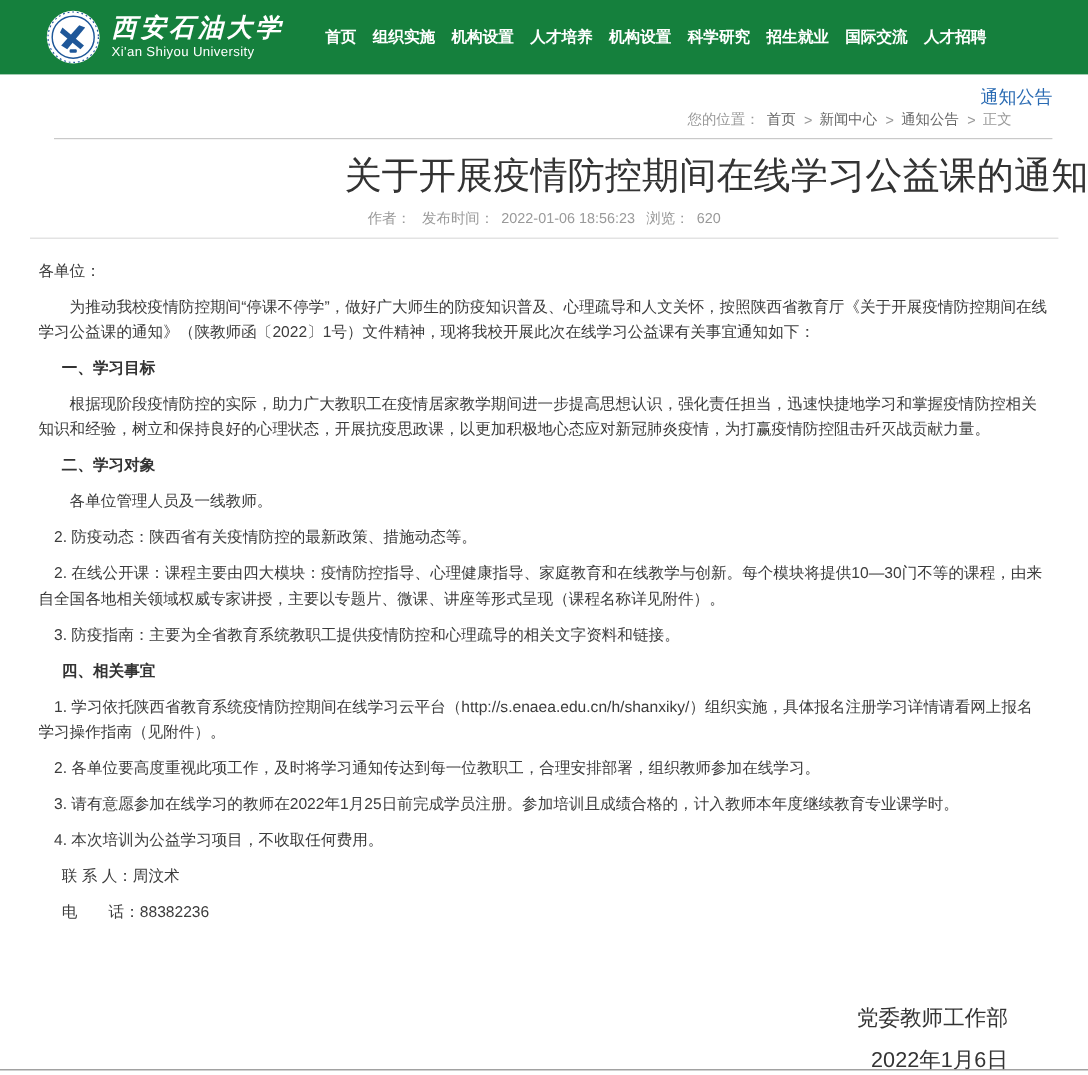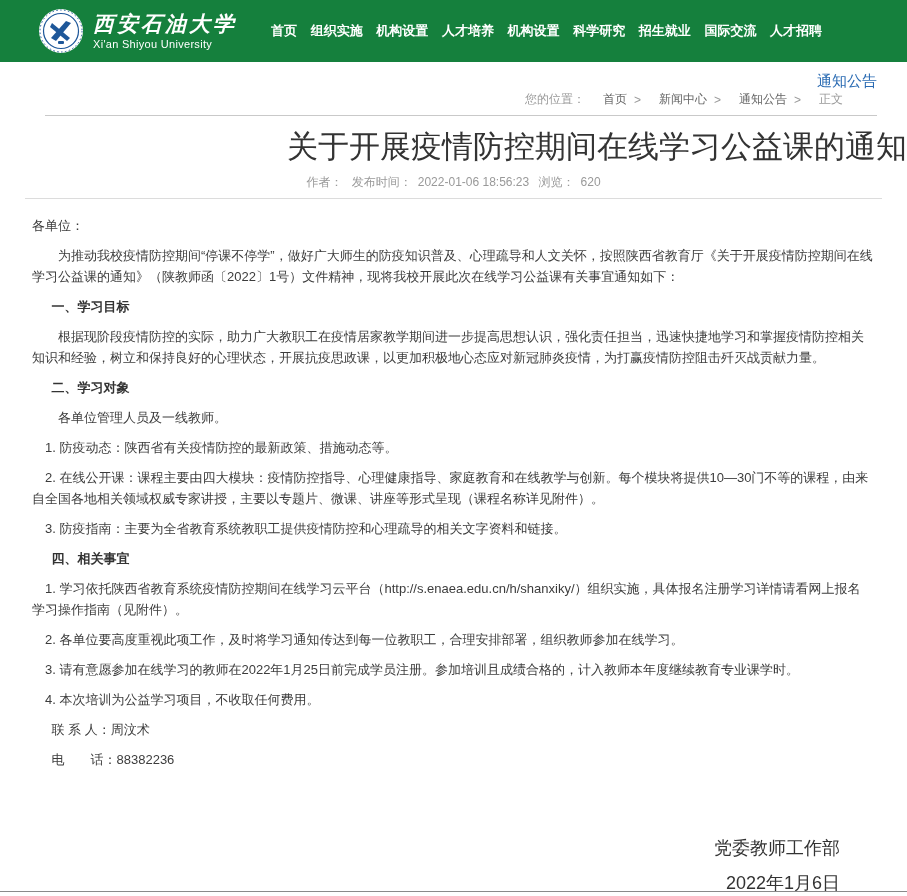--- a/index.html
+++ b/index.html
@@ -31,21 +31,21 @@
   }
 
   
   .breadcrumb-bar {
     display:flex; justify-content:space-between; align-items:flex-end;
     margin:0 30px 0 45px; padding:10px 0 7px;
     border-bottom:1px solid #c9c9c9;
     flex-direction:column;
   }
   .section-title { color:#2a6bb3; font-size:15px; }
-  .crumbs { font-size:12px; color:#999; display:flex; gap:18px; align-items:center; padding-right:34px; }
+  .crumbs { font-size:12px; color:#999; display:flex; gap:6px; align-items:center; padding-right:34px; }
   .crumb-label { color:#999; }
   .crumb-item { color:#666; cursor:pointer; }
   .crumb-item.current { color:#999; cursor:default; }
   .crumb-sep { color:#999; }
   .crumb-unit:last-child .crumb-sep { display:none; }
   .crumb-unit { display:flex; gap:7px; align-items:center; }
 
   
   .article-title {
     text-align:right; font-size:31px; font-weight:400; color:#333;
@@ -153,21 +153,21 @@
 
     <p class="p-heading">一、学习目标</p>
 
     <p class="p-body">根据现阶段疫情防控的实际，助力广大教职工在疫情居家教学期间进一步提高思想认识，强化责任担当，迅速快捷地学习和掌握疫情防控相关知识和经验，树立和保持良好的心理状态，开展抗疫思政课，以更加积极地心态应对新冠肺炎疫情，为打赢疫情防控阻击歼灭战贡献力量。</p>
 
     <p class="p-heading">二、学习对象</p>
 
     <p class="p-body">各单位管理人员及一线教师。</p>
 
 
-    <p class="p-item">1. 防疫动态：陕西省有关疫情防控的最新政策、措施动态等。</p>
+    <p class="p-item">2. 防疫动态：陕西省有关疫情防控的最新政策、措施动态等。</p>
 
     <p class="p-item">2. 在线公开课：课程主要由四大模块：疫情防控指导、心理健康指导、家庭教育和在线教学与创新。每个模块将提供10—30门不等的课程，由来自全国各地相关领域权威专家讲授，主要以专题片、微课、讲座等形式呈现（课程名称详见附件）。</p>
 
     <p class="p-item">3. 防疫指南：主要为全省教育系统教职工提供疫情防控和心理疏导的相关文字资料和链接。</p>
 
     <p class="p-heading">四、相关事宜</p>
 
     <p class="p-item">1. 学习依托陕西省教育系统疫情防控期间在线学习云平台（http://s.enaea.edu.cn/h/shanxiky/）组织实施，具体报名注册学习详情请看网上报名学习操作指南（见附件）。</p>
 
     <p class="p-item">2. 各单位要高度重视此项工作，及时将学习通知传达到每一位教职工，合理安排部署，组织教师参加在线学习。</p>

